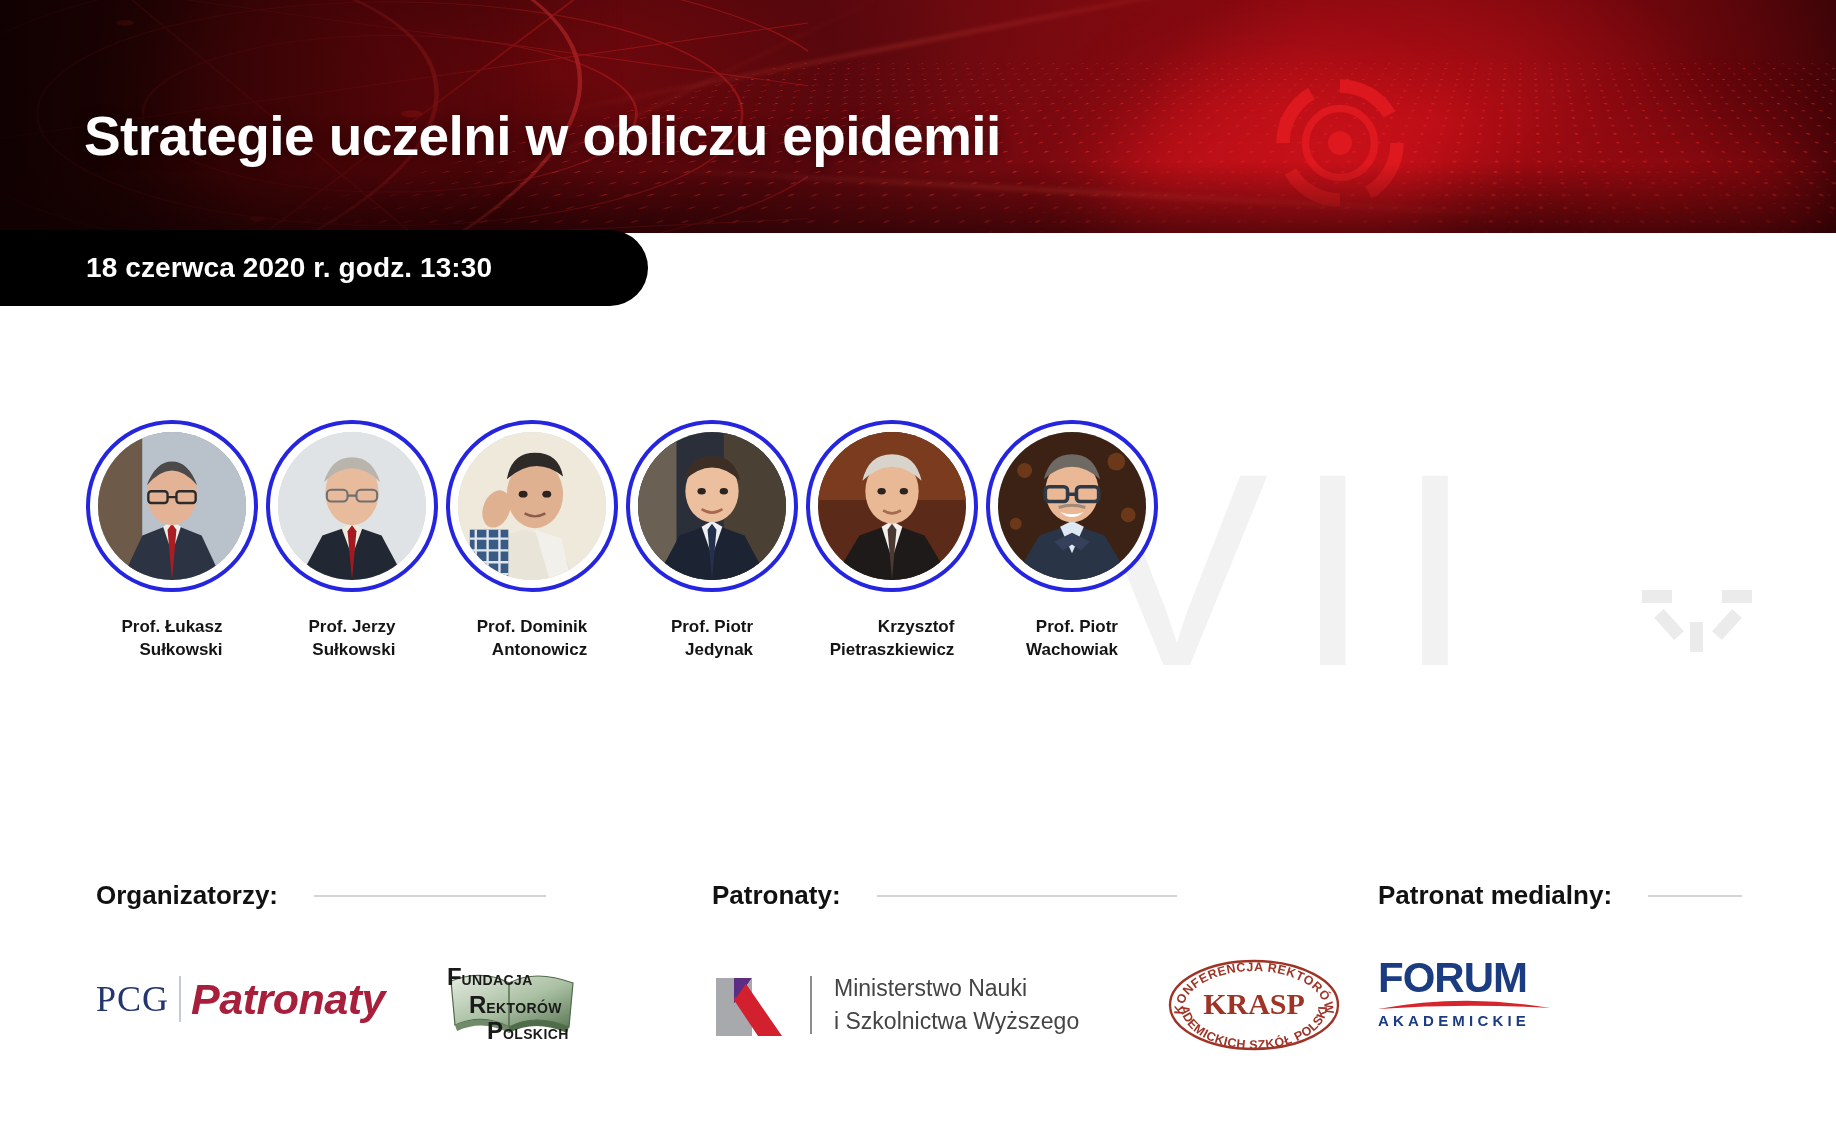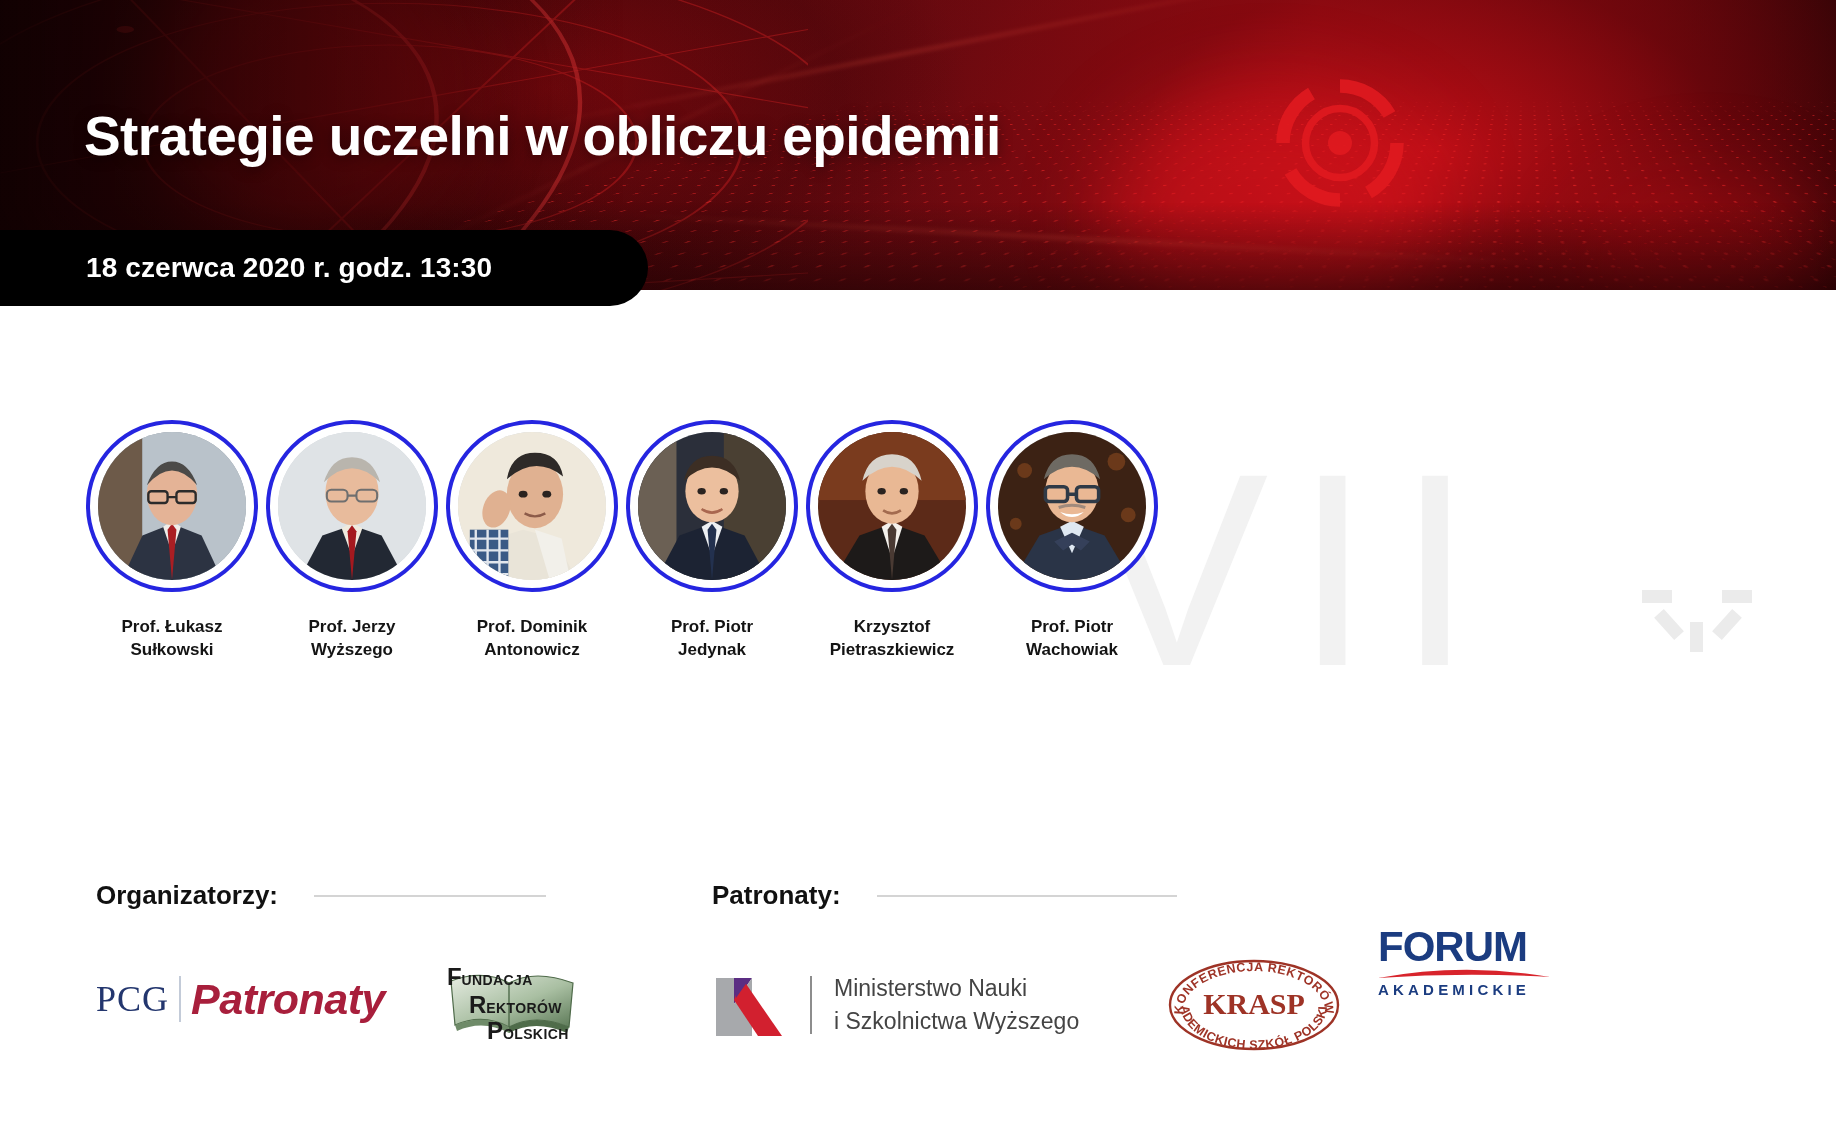--- a/index.html
+++ b/index.html
@@ -8,21 +8,21 @@
     width:1836px;height:1124px;
     background:#ffffff;
     font-family:"Liberation Sans", sans-serif;
     overflow:hidden;
     position:relative;
   }
   .page{position:relative;width:1836px;height:1124px;background:#fff;overflow:hidden;}
 
   
   .banner{
-    position:absolute;left:0;top:0;width:1836px;height:290px;
+    position:absolute;left:0;top:0;width:1836px;height:233px;
     background:#2a0305;
     overflow:hidden;
   }
   .bg-layer{position:absolute;inset:0;}
   .bg-base{
     background:
       radial-gradient(ellipse 700px 420px at 78% 52%, rgba(190,14,22,0.92) 0%, rgba(120,6,12,0.55) 42%, rgba(40,2,4,0.1) 72%),
       radial-gradient(ellipse 520px 300px at 30% 30%, rgba(150,10,16,0.6) 0%, rgba(60,3,6,0.25) 55%, rgba(20,1,2,0) 80%),
       linear-gradient(100deg,#2e0407 0%,#450609 22%,#6d0a10 48%,#9c0e15 70%,#5e070c 88%,#2b0305 100%);
   }
@@ -128,21 +128,21 @@
     display:flex;align-items:center;justify-content:center;
     background:#fff;
   }
   .avatar{
     width:148px;height:148px;border-radius:50%;
     overflow:hidden;position:relative;background:#cfd5db;
   }
   .avatar svg{position:absolute;inset:0;width:100%;height:100%;display:block;}
   .speaker-name{
     margin-top:24px;
-    text-align:center;
+    text-align:right;
     font-size:17px;
     font-weight:bold;
     color:#141414;
     line-height:1.35;
     white-space:pre-line;
   }
 
   
   .sections{position:absolute;left:0;top:858px;width:1704px;height:240px;}
   .sec{position:absolute;}
@@ -302,21 +302,21 @@
             <path d="M47 67 L50 100 L53 67 L50 63 Z" fill="#a4191f"></path>
             <ellipse cx="50" cy="41" rx="18" ry="22" fill="#e8bb9c"></ellipse>
             <path d="M31 34 q19 -19 38 0 q-5 -17 -19 -17 q-14 0 -19 17z" fill="#b9b5ad"></path>
             <rect x="33" y="39" width="14" height="8" rx="3" fill="none" stroke="#6f6f6f" stroke-width="1.4"></rect>
             <rect x="53" y="39" width="14" height="8" rx="3" fill="none" stroke="#6f6f6f" stroke-width="1.4"></rect>
             <path d="M47 43 h6" stroke="#6f6f6f" stroke-width="1.4"></path>
           </svg>
         </div>
       </div>
       <div class="speaker-name">Prof. Jerzy
-Wyższego</div>
+Sułkowski</div>
     </div>
 
     <div class="speaker">
       <div class="avatar-ring">
         <div class="avatar">
           <svg viewBox="0 0 100 100">
             <rect width="100" height="100" fill="#efe9dc"></rect>
             <path d="M8 100 L24 72 L44 66 L66 72 L80 100 Z" fill="#e9e4d8"></path>
             <g fill="#3a5a86">
               <rect x="8" y="66" width="26" height="34"></rect>
@@ -502,20 +502,24 @@
               <textPath href="#arcBot" startOffset="50%" text-anchor="middle">AKADEMICKICH SZKÓŁ POLSKICH</textPath>
             </text>
             <text x="87" y="57" text-anchor="middle" font-family="'Liberation Serif',serif" font-size="30" font-weight="bold" fill="#9e3326">KRASP</text>
           </svg>
         </div>
 
       </div>
     </div>
 
     <div class="sec sec-med">
+      <div class="sec-head">
+        <div class="sec-title">Patronat medialny:</div>
+        <div class="sec-rule"></div>
+      </div>
       <div class="sec-logos">
         <div class="logo-forum">
           <div class="forum-top">FORUM</div>
           <div class="forum-swoosh">
             <svg viewBox="0 0 172 14" preserveAspectRatio="none">
               <path d="M0 12 Q86 -4 172 11 Q86 6 0 12 Z" fill="#d8242c"></path>
             </svg>
           </div>
           <div class="forum-bottom">AKADEMICKIE</div>
         </div>

